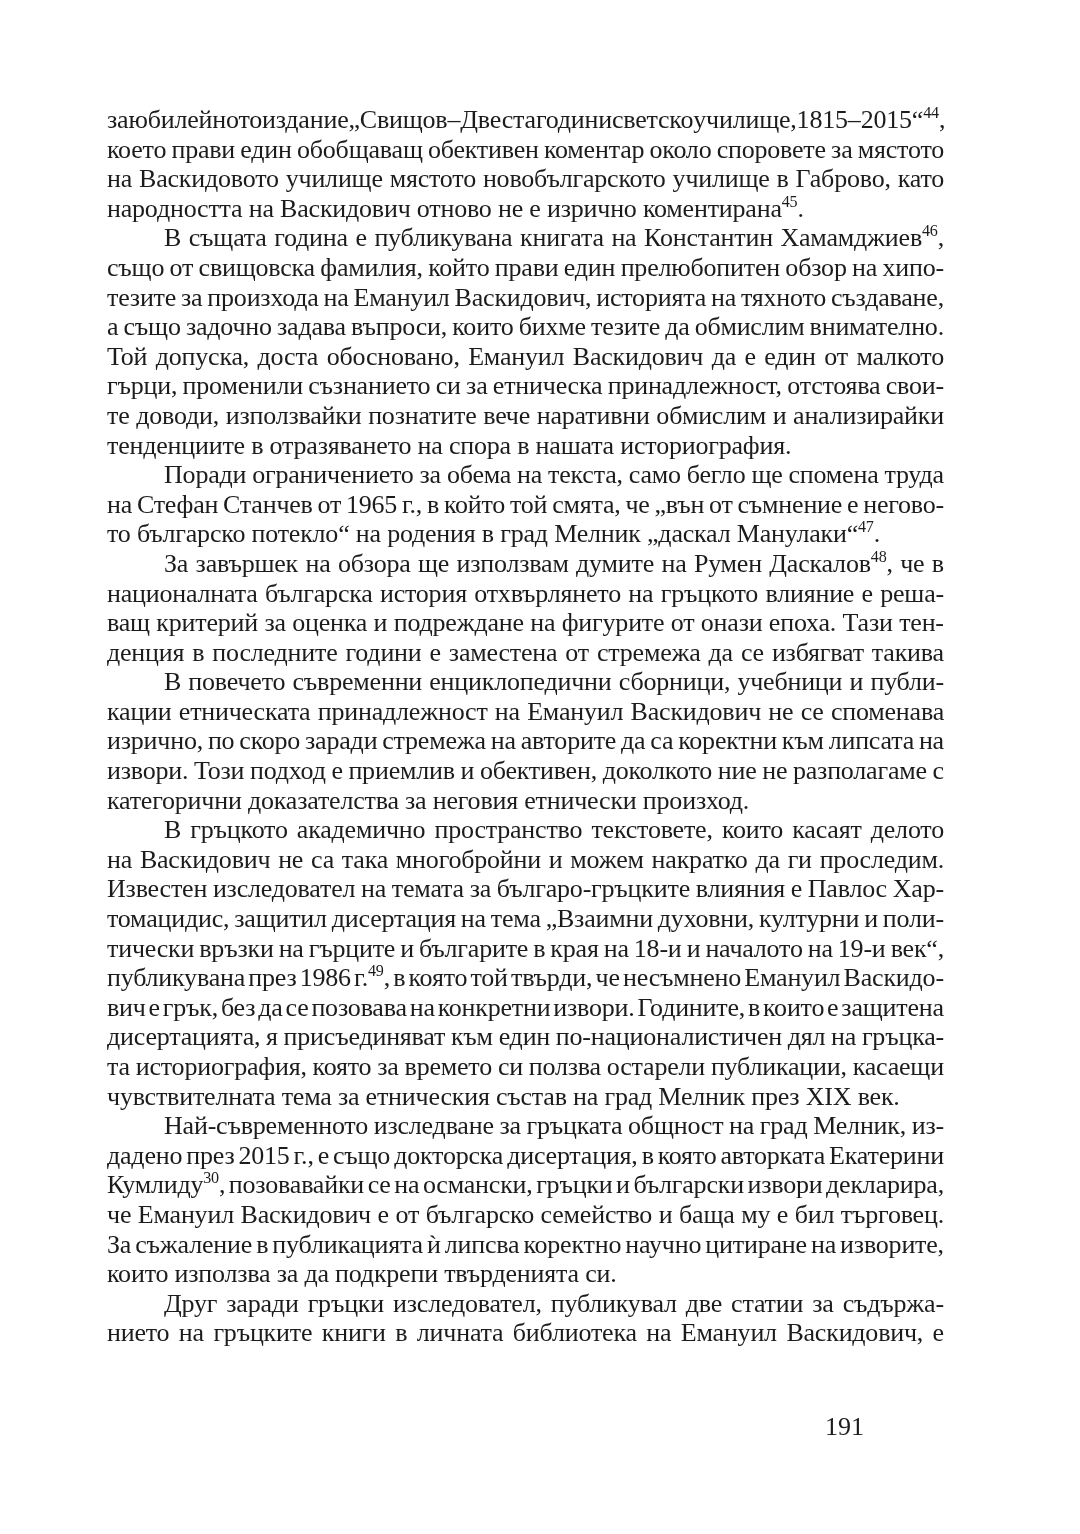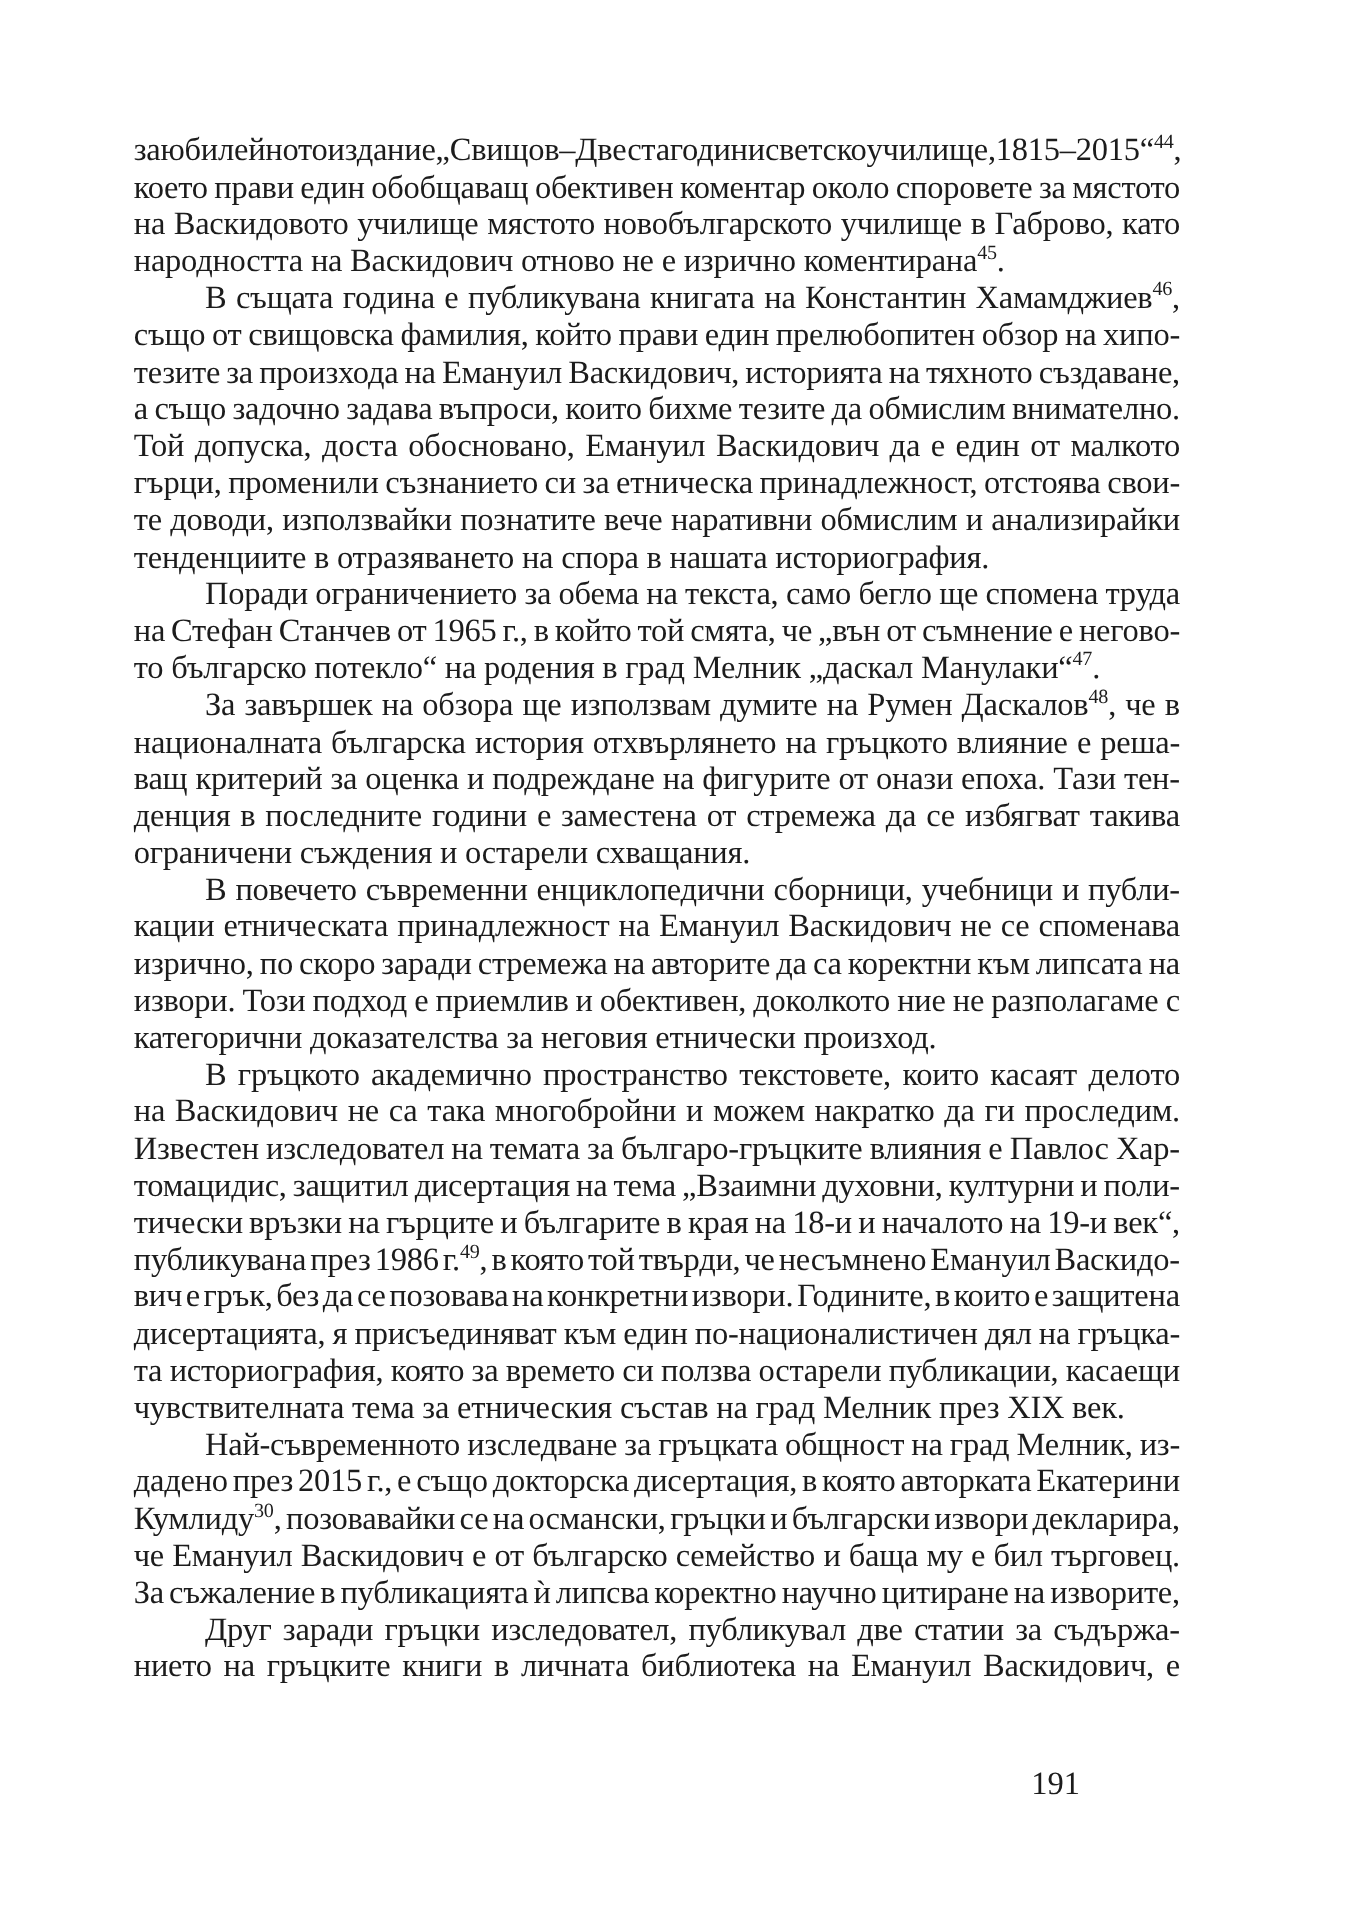--- a/index.html
+++ b/index.html
@@ -268,21 +268,20 @@
           <span class="word">години</span>
           <span class="word">е</span>
           <span class="word">заместена</span>
           <span class="word">от</span>
           <span class="word">стремежа</span>
           <span class="word">да</span>
           <span class="word">се</span>
           <span class="word">избягват</span>
           <span class="word">такива</span>
         </div>
-        <div class="line plain">ограничени съждения и остарели схващания.</div>
       </div>
       <div class="paragraph">
         <div class="line justify indent">
           <span class="word">В</span>
           <span class="word">повечето</span>
           <span class="word">съвременни</span>
           <span class="word">енциклопедични</span>
           <span class="word">сборници,</span>
           <span class="word">учебници</span>
           <span class="word">и</span>
@@ -511,20 +510,21 @@
           <span class="word">в</span>
           <span class="word">публикацията</span>
           <span class="word">ѝ</span>
           <span class="word">липсва</span>
           <span class="word">коректно</span>
           <span class="word">научно</span>
           <span class="word">цитиране</span>
           <span class="word">на</span>
           <span class="word">изворите,</span>
         </div>
+        <div class="line plain">които използва за да подкрепи твърденията си.</div>
       </div>
       <div class="paragraph">
         <div class="line justify indent">
           <span class="word">Друг</span>
           <span class="word">заради</span>
           <span class="word">гръцки</span>
           <span class="word">изследовател,</span>
           <span class="word">публикувал</span>
           <span class="word">две</span>
           <span class="word">статии</span>

